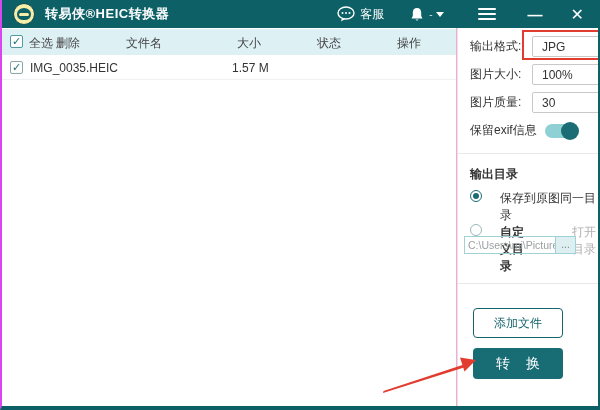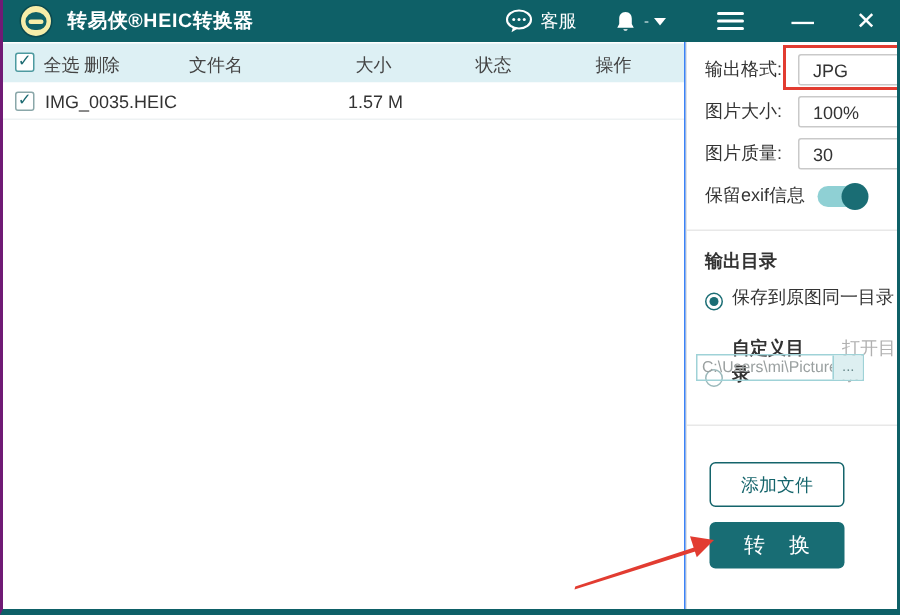--- a/index.html
+++ b/index.html
@@ -1,21 +1,21 @@
 <!DOCTYPE html>
 <html><head>
 <meta charset="utf-8">
 <style>
   * { margin:0; padding:0; box-sizing:border-box; }
   html,body { width:600px; height:410px; }
   body { font-family:"Liberation Sans","DejaVu Sans",sans-serif; background:#fff; }
   #app {
     position:relative; width:600px; height:410px; overflow:hidden;
-    border-left:2px solid #701a75; border-right:2px solid #0e6067; border-bottom:4px solid #0e6067;
-    background:#3b82f6;
+    border-left:2px solid #d946ef; border-right:2px solid #0e6067; border-bottom:4px solid #0e6067;
+    background:#f9a8d4;
   }
   
   .titlebar { position:absolute; left:-2px; top:0; width:600px; height:28px; background:#0e6067;
               display:flex; align-items:center; }
   .logo { width:22px; height:22px; border-radius:50%; background:#f6eda9; margin-left:13px;
           display:flex; align-items:center; justify-content:center; overflow:hidden;
           border:1px solid #0a4a50; }
   .logo-inner { width:14px; height:12px; background:#0e6067; border-radius:50% 50% 45% 45%;
           position:relative; }
   .logo-inner:after { content:""; position:absolute; left:2px; top:5px; width:10px; height:3px;
@@ -54,21 +54,21 @@
   .dropdown { width:82px; height:21px; border:1px solid #c9c9c9; border-radius:2px; background:#fff;
               display:flex; align-items:center; padding-left:9px; position:relative; font-size:12px; color:#333; }
   .dropdown .dd-caret { position:absolute; right:5px; top:8px; width:0; height:0;
               border-left:3.5px solid transparent; border-right:3.5px solid transparent;
               border-top:4px solid #888; }
   .toggle { width:32px; height:14px; background:#8fd0d4; border-radius:7px; position:relative; margin-left:8px; }
   .toggle-knob { position:absolute; right:-2px; top:-2px; width:18px; height:18px; border-radius:50%;
               background:#1a6d74; }
   .h-divider { position:absolute; left:0; width:142px; height:1px; background:#e8e8e8; }
   .section-title { position:absolute; left:12px; font-weight:bold; color:#333; }
-  .radio-row { position:absolute; left:12px; display:flex; align-items:flex-end; }
+  .radio-row { position:absolute; left:12px; display:flex; align-items:flex-start;gap:12px; }
   .radio { width:12px; height:12px; border-radius:50%; border:1px solid #1a6d74; margin-right:6px;
            position:relative; background:#fff; flex:0 0 auto; }
   .radio.checked:after { content:""; position:absolute; left:2px; top:2px; width:6px; height:6px;
            border-radius:50%; background:#1a6d74; }
   .radio.unchecked { border-color:#9bb9bb; }
   .link-gray { color:#b0b0b0; margin-left:25px; }
   .path-box { position:absolute; left:6px; top:208px; width:112px; height:18px;
               border:1px solid #9fd2d7; display:flex; }
   .path-input { flex:1; font-size:10.5px; color:#9aa0a0; padding:2px 0 0 3px; white-space:nowrap;
               overflow:hidden; }

